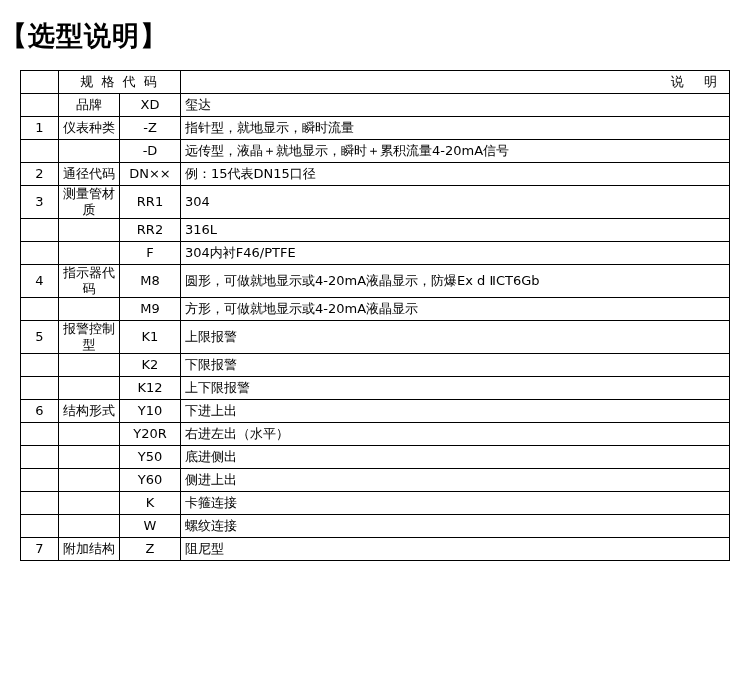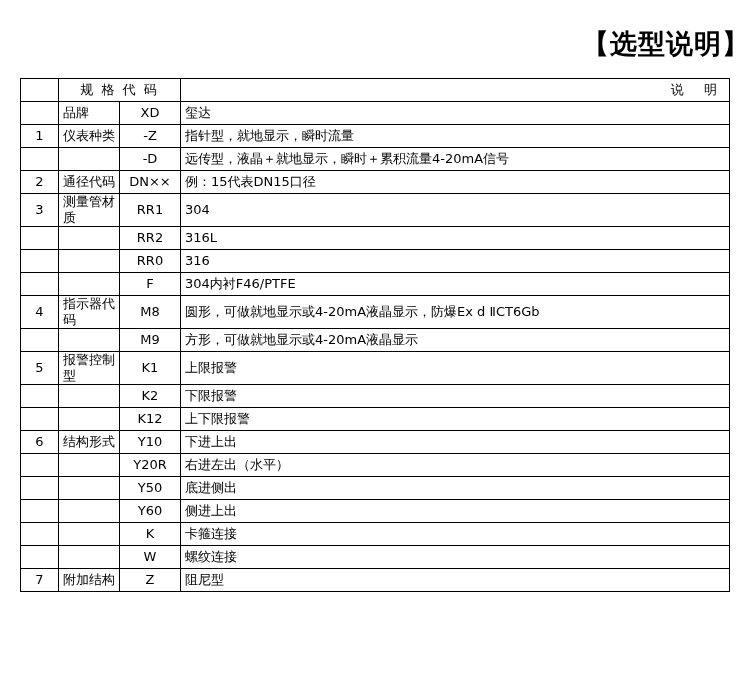--- a/index.html
+++ b/index.html
@@ -14,25 +14,25 @@
     color: #111111;
     overflow: hidden;
   }
   .page {
     position: relative;
     width: 750px;
     height: 674px;
     box-sizing: border-box;
   }
   .title {
-    text-align: right;
+    text-align: left;
     font-size: 27px;
     font-weight: bold;
     letter-spacing: 1px;
-    padding-top: 26px;
+    padding-top: 18px;
     padding-bottom: 16px;
     color: #000000;
     font-family: "DejaVu Sans", "Liberation Sans", sans-serif;
   }
   table.spec {
     border-collapse: collapse;
     margin: 0 auto;
     width: 710px;
     table-layout: fixed;
     background: #fff;
@@ -41,21 +41,21 @@
     border: 1px solid #000000;
     font-size: 13px;
     font-weight: normal;
     padding: 0 4px;
     height: 23px;
     line-height: 16px;
     box-sizing: border-box;
     color: #000;
   }
   .col-no { width: 38px; text-align: center; }
-  .col-name { width: 122px; }
+  .col-name { width: 122px; text-align: center; }
   .col-code { width: 82px; text-align: center; }
   .col-desc { text-align: left; padding-left: 6px; }
   thead td {
     height: 33px;
     text-align: center;
     font-weight: normal;
     letter-spacing: 2px;
   }
   .hdr-left { text-align: center; }
   .hdr-right { text-align: right; letter-spacing: 8px; }
@@ -104,26 +104,20 @@
           <td class="col-no">3</td>
           <td class="col-name">测量管材质</td>
           <td class="col-code">RR1</td>
           <td class="col-desc">304</td>
         </tr>
         <tr>
           <td class="col-no"></td>
           <td class="col-name"></td>
           <td class="col-code">RR2</td>
           <td class="col-desc">316L</td>
-        </tr>
-        <tr>
-          <td class="col-no"></td>
-          <td class="col-name"></td>
-          <td class="col-code">RR0</td>
-          <td class="col-desc">316</td>
         </tr>
         <tr>
           <td class="col-no"></td>
           <td class="col-name"></td>
           <td class="col-code">F</td>
           <td class="col-desc">304内衬F46/PTFE</td>
         </tr>
         <tr>
           <td class="col-no">4</td>
           <td class="col-name">指示器代码</td>

